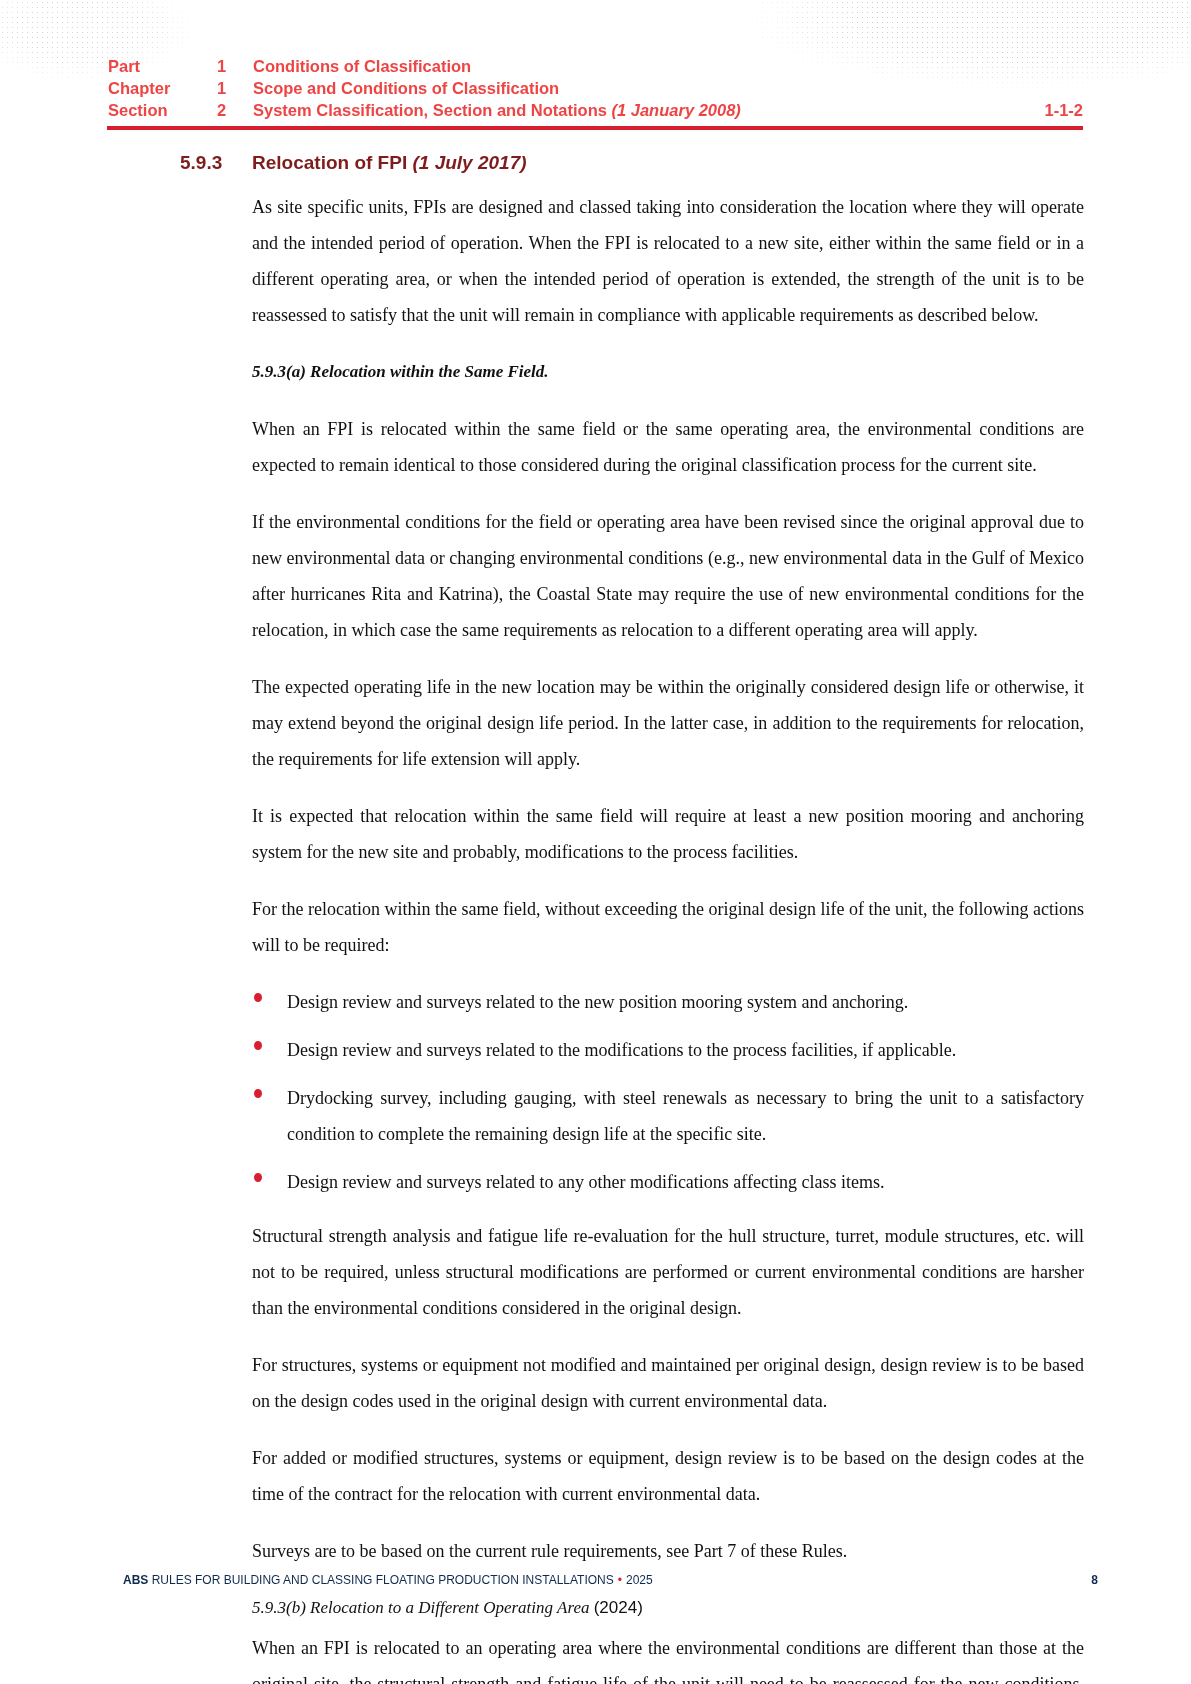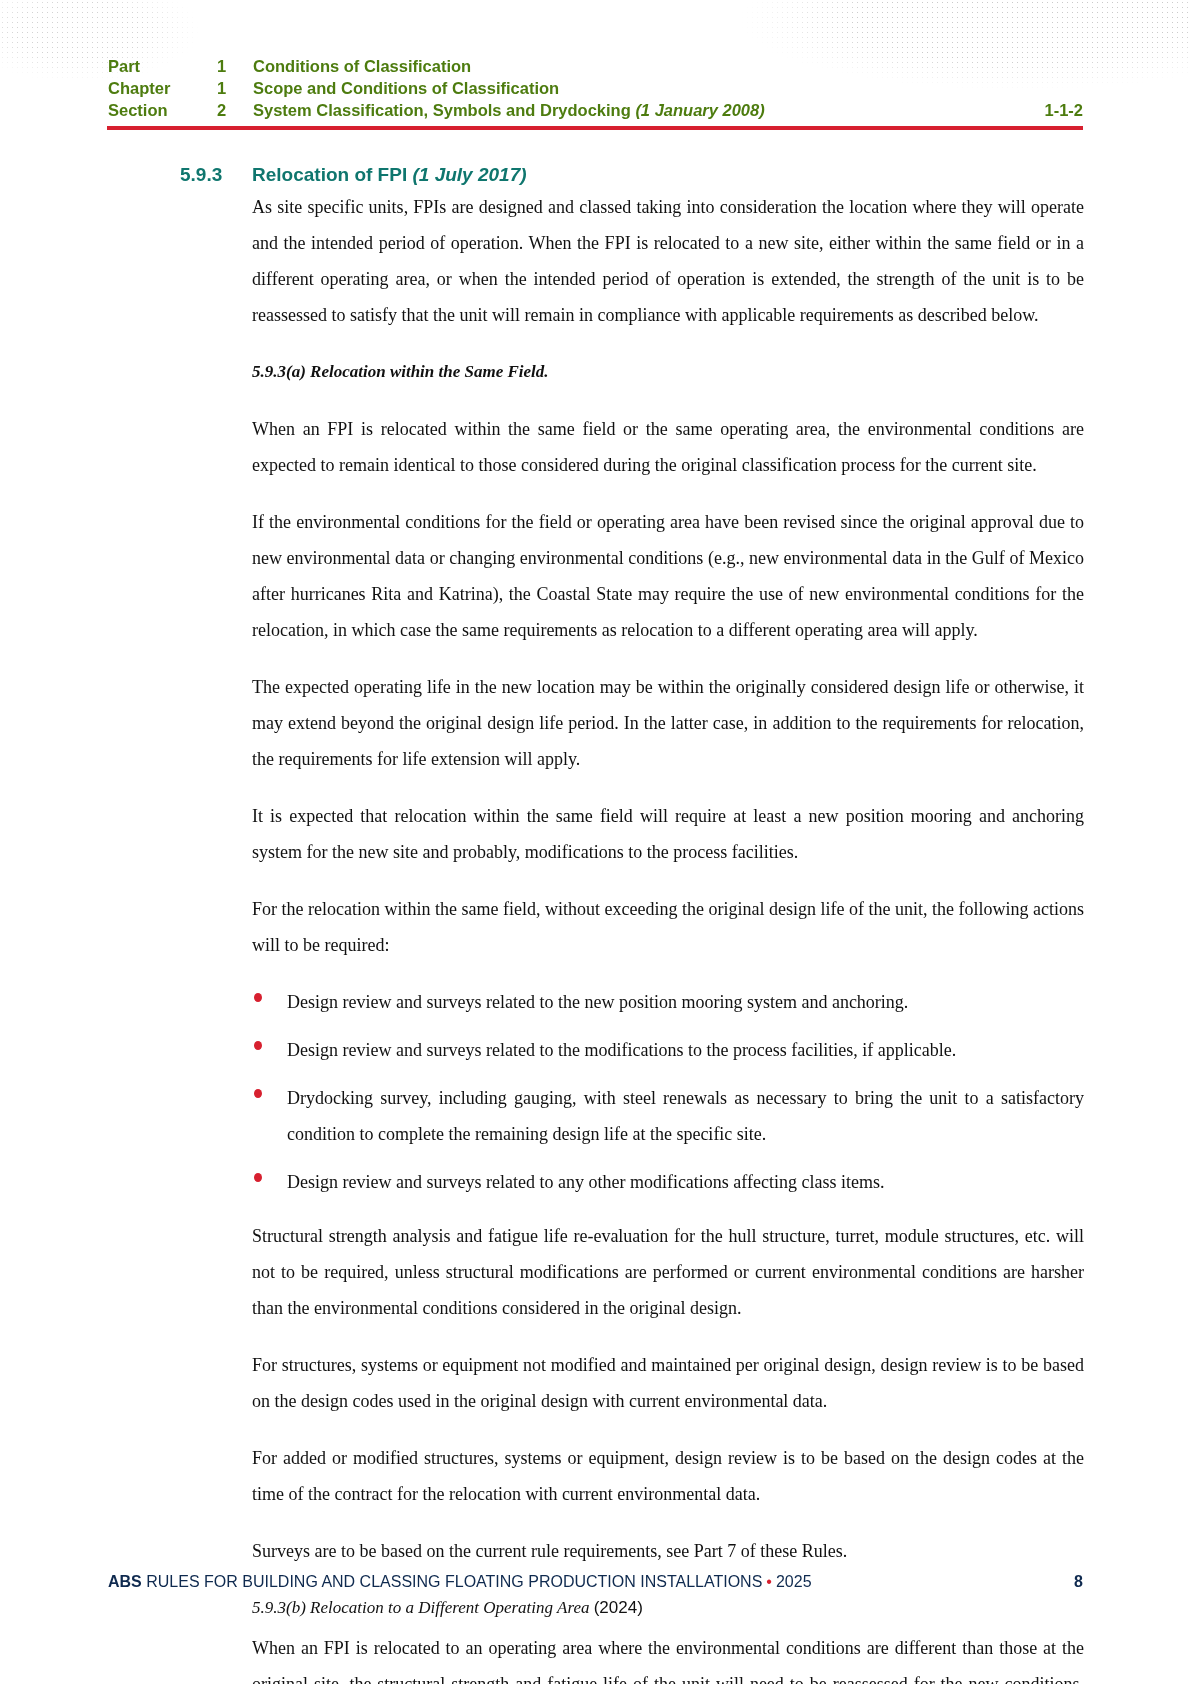--- a/index.html
+++ b/index.html
@@ -16,58 +16,58 @@
     position: absolute; left: 620px; top: 0; width: 571px; height: 120px;
     background-image: radial-gradient(#bdbdbd 0.8px, transparent 1px);
     background-size: 5px 5px;
     -webkit-mask-image: radial-gradient(ellipse 360px 90px at 400px 20px, #000 45%, transparent 78%);
     mask-image: radial-gradient(ellipse 360px 90px at 400px 20px, #000 45%, transparent 78%);
     opacity: 0.8;
   }
   .header {
     position: absolute; left: 108px; top: 55px; width: 975px;
     font-family: "Liberation Sans", sans-serif; font-weight: bold;
-    font-size: 16.5px; color: #4d7c0f; line-height: 22px;
+    font-size: 16.5px; color: #ef4444; line-height: 22px;
   }
   .header-row { display: flex; }
   .header-row .lab { width: 109px; }
   .header-row .num { width: 36px; }
   .header-row .title { flex: 1; }
   .header-row .pg { }
   .header-row em { font-style: italic; margin-top: 8px; }
   .rule {
     position: absolute; left: 107px; top: 126px; width: 976px; height: 4px;
     background: #d7202f;
   }
   .content {
     position: absolute; left: 252px; top: 157px; width: 832px;
     font-family: "Liberation Serif", serif; font-size: 18px; color: #111;
     line-height: 36px;
   }
   .sec-head {
-    position: absolute; left: 180px; top: 164px;
+    position: absolute; left: 180px; top: 152px;
     font-family: "Liberation Sans", sans-serif; font-weight: bold;
-    font-size: 19px; color: #0f766e; display: flex;
+    font-size: 19px; color: #7f1d1d; display: flex;
   }
   .sec-head .sec-num { width: 72px; }
   .sec-head em { font-style: italic; }
   p { margin: 0 0 21px 0; text-align: justify; }
   .first { margin-top: 32px; }
   .subhead { font-style: italic; margin: 0 0 21px 0; font-size: 17px; font-weight: bold; }
   .subhead-b { font-style: italic; margin: 0 0 4px 0; font-size: 17px; }
   .subhead-b .yr { font-style: normal; font-family: "Liberation Sans", sans-serif; font-size: 17px; }
   ul.bullets { list-style: none; margin: 0 0 18px 0; padding: 0; }
   ul.bullets li { position: relative; padding-left: 35px; margin-bottom: 12px; text-align: justify; }
   ul.bullets li .dot {
     position: absolute; left: 2px; top: 9px; width: 8px; height: 9px; border-radius: 50%;
     background: #d7202f;
   }
   .footer {
-    position: absolute; left: 108px; top: 1573px; width: 975px;
-    font-family: "Liberation Sans", sans-serif; font-size: 16px; color: #0f2a4f;
+    position: absolute; left: 123px; top: 1573px; width: 975px;
+    font-family: "Liberation Sans", sans-serif; font-size: 12px; color: #0f2a4f;
     display: flex; justify-content: space-between;
   }
   .footer .brand { font-weight: 900; }
   .footer .sep { color: #d7202f; margin: 0 4px; }
   .footer .pnum { font-weight: bold; }
 </style>
 </head>
 <body>
 
 <div class="deco-tl"></div>
@@ -80,21 +80,21 @@
     <span class="title">Conditions of Classification</span>
   </div>
   <div class="header-row">
     <span class="lab">Chapter</span>
     <span class="num">1</span>
     <span class="title">Scope and Conditions of Classification</span>
   </div>
   <div class="header-row">
     <span class="lab">Section</span>
     <span class="num">2</span>
-    <span class="title"><span>System Classification, Symbols and Drydocking</span> <em>(1 January 2008)</em></span>
+    <span class="title"><span>System Classification, Section and Notations</span> <em>(1 January 2008)</em></span>
     <span class="pg">1-1-2</span>
   </div>
 </div>
 <div class="rule"></div>
 
 <div class="sec-head">
   <span class="sec-num">5.9.3</span>
   <span><span>Relocation of FPI</span> <em>(1 July 2017)</em></span>
 </div>
 

